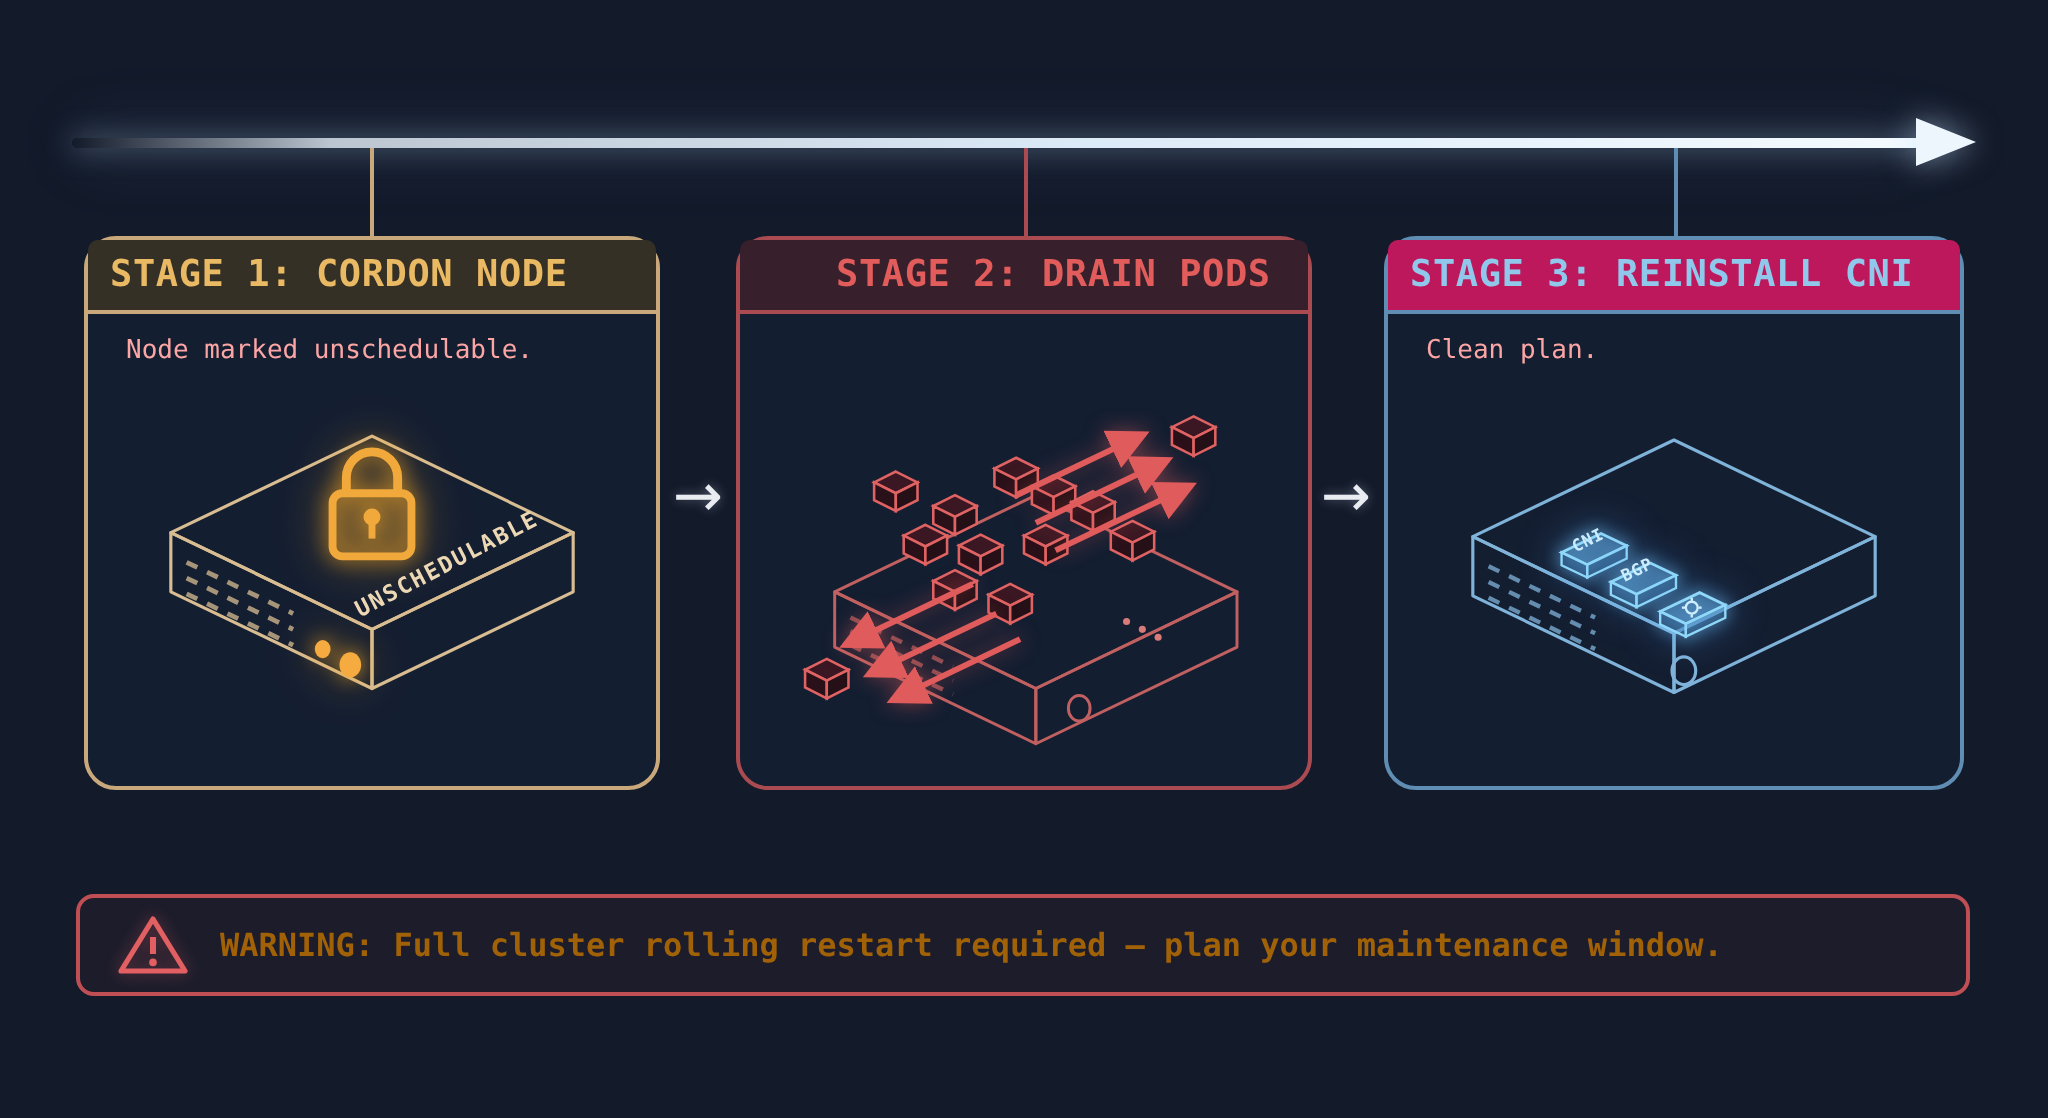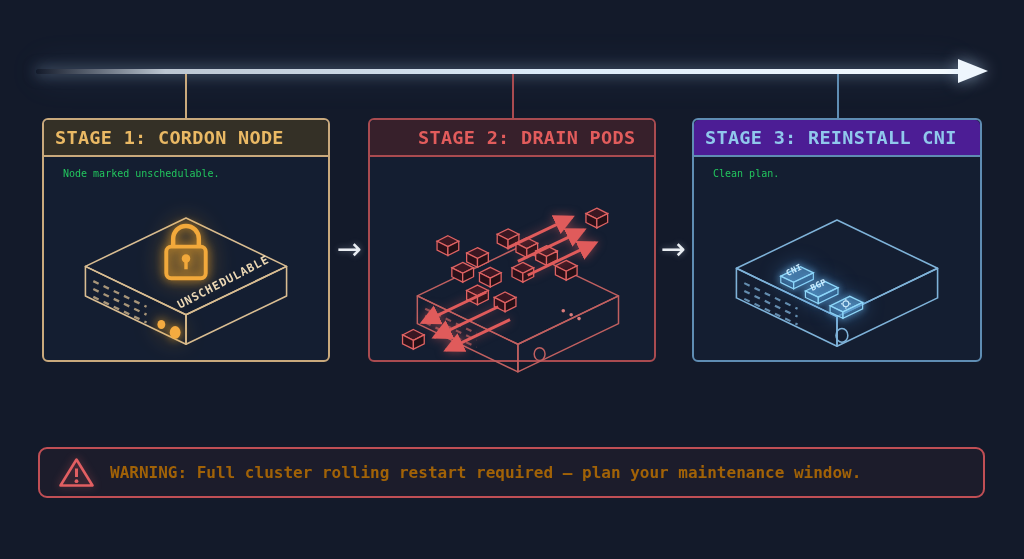--- a/index.html
+++ b/index.html
@@ -14,35 +14,35 @@
     border-left:30px solid #eef6fd;border-top:12px solid transparent;border-bottom:12px solid transparent;
     filter:drop-shadow(0 0 8px rgba(195,225,255,.6));}
 
   
   .connector{position:absolute;top:74px;height:44px;width:2px;}
   .conn1{left:185px;background:#c9a97c;}
   .conn2{left:512px;background:#a94b50;}
   .conn3{left:837px;background:#5f8db3;}
 
   
-  .card{position:absolute;top:118px;height:244px;border-radius:6px;box-sizing:border-box;
+  .card{position:absolute;top:118px;height:277px;border-radius:16px;box-sizing:border-box;
         background:#141e31;}
   .card.s1{left:42px;width:288px;border:2px solid #c9a97c;}
   .card.s2{left:368px;width:288px;border:2px solid #a94b50;}
   .card.s3{left:692px;width:290px;border:2px solid #5f8db3;}
   .card-header{height:37px;display:flex;align-items:center;padding:0 11px;
                border-radius:5px 5px 0 0;box-sizing:border-box;}
   .s1 .card-header{background:#343026;border-bottom:2px solid #c9a97c;}
   .s2 .card-header{background:#37202b;border-bottom:2px solid #a94b50;padding-left:48px;}
-  .s3 .card-header{background:#4c1d95;border-bottom:2px solid #5f8db3;}
+  .s3 .card-header{background:#be185d;border-bottom:2px solid #5f8db3;}
   .card-title{font-size:18.5px;font-weight:bold;letter-spacing:.3px;white-space:nowrap;}
   .s1 .card-title{color:#eab964;}
   .s2 .card-title{color:#e25c5c;}
   .s3 .card-title{color:#90c8ec;}
-  .card-desc{margin:11px 6px 12px 19px;font-size:10px;color:#22c55e;white-space:nowrap;}
+  .card-desc{margin:11px 6px 12px 19px;font-size:13px;color:#fca5a5;white-space:nowrap;}
   .illus{position:absolute;left:0;top:68px;width:100%;height:206px;}
   .illus svg{display:block;width:100%;height:100%;}
 
   
   .flow-arrow{position:absolute;top:232px;width:38px;text-align:center;color:#e9edf2;
               font-family:"DejaVu Sans",sans-serif;font-size:30px;line-height:34px;
               text-shadow:0 0 6px rgba(220,235,255,.35);}
   .fa1{left:330px;} .fa2{left:654px;}
 
   

